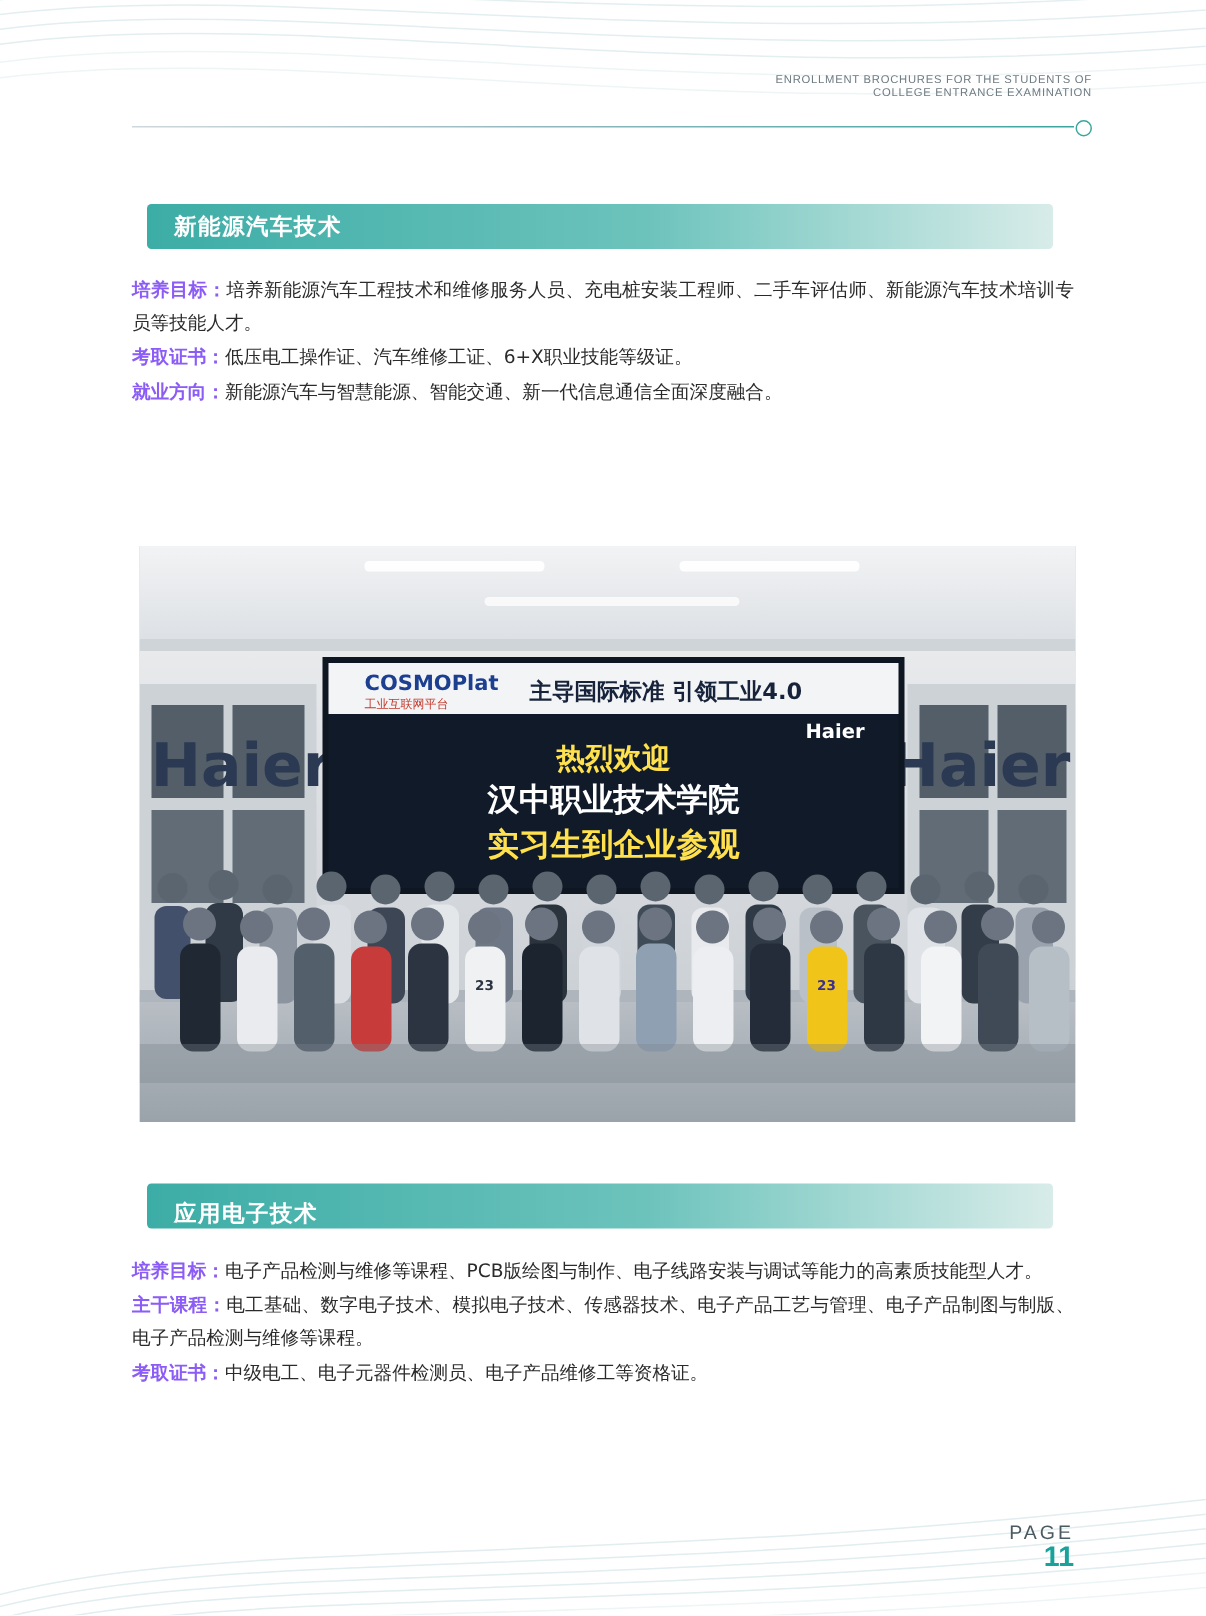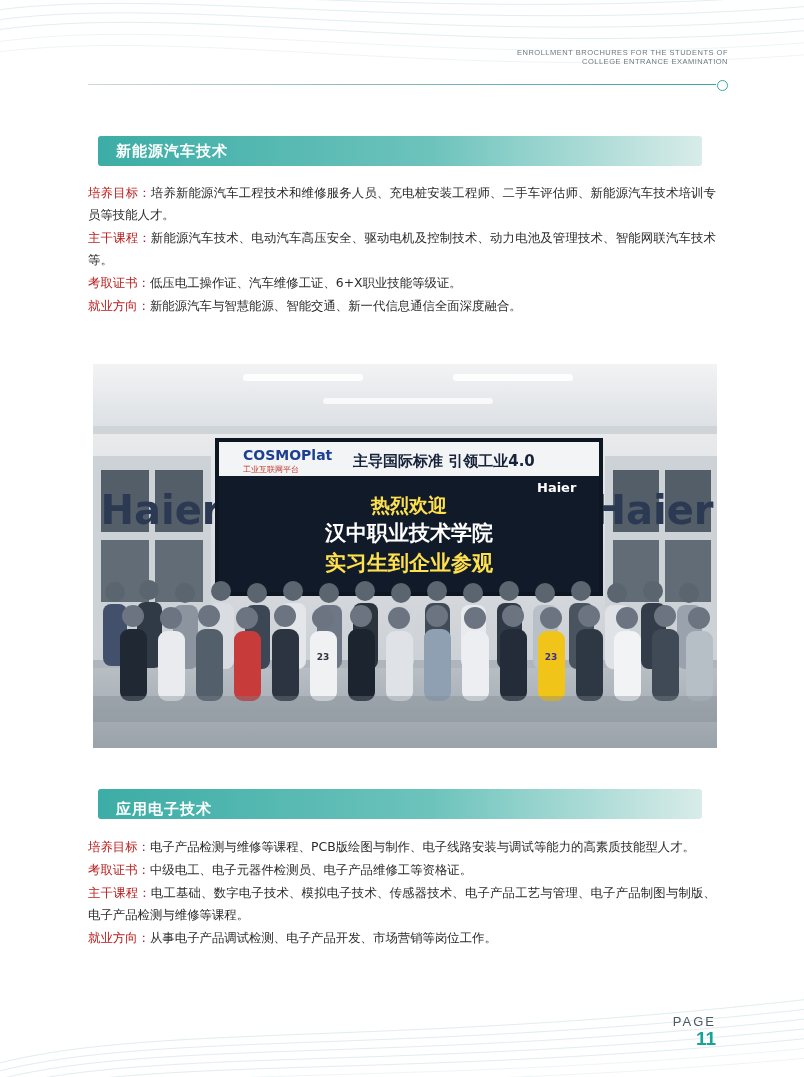--- a/index.html
+++ b/index.html
@@ -122,22 +122,22 @@
   }
   .para {
     font-size: 12.4px;
     line-height: 1.78;
     color: #2b2b2b;
     margin: 0 0 1px 0;
     text-align: justify;
     font-family: "DejaVu Sans", sans-serif;
   }
   .para .lbl {
-    color: #b91c1c;
-    font-weight: normal;
+    color: #8b5cf6;
+    font-weight: bold;
   }
 
   
   .photo {
     position: absolute;
     left: 93px;
     top: 364px;
     width: 624px;
     height: 384px;
     overflow: hidden;
@@ -210,23 +210,20 @@
     <div class="header-rule-dot"></div>
   </div>
 
   <div class="section-bar" style="top:136px;">
     <div class="title">新能源汽车技术</div>
   </div>
 
   <div class="para-block" style="top:182px;">
     <p class="para">
       <span class="lbl">培养目标：</span><span>培养新能源汽车工程技术和维修服务人员、充电桩安装工程师、二手车评估师、新能源汽车技术培训专员等技能人才。</span>
-    </p>
-    <p class="para">
-      <span class="lbl">主干课程：</span><span>新能源汽车技术、电动汽车高压安全、驱动电机及控制技术、动力电池及管理技术、智能网联汽车技术等。</span>
     </p>
     <p class="para">
       <span class="lbl">考取证书：</span><span>低压电工操作证、汽车维修工证、6+X职业技能等级证。</span>
     </p>
     <p class="para">
       <span class="lbl">就业方向：</span><span>新能源汽车与智慧能源、智能交通、新一代信息通信全面深度融合。</span>
     </p>
   </div>
 
   <div class="photo">
@@ -435,27 +432,24 @@
 
   <div class="section-bar" style="top:789px;align-items:flex-end;">
     <div class="title">应用电子技术</div>
   </div>
 
   <div class="para-block" style="top:836px;">
     <p class="para">
       <span class="lbl">培养目标：</span><span>电子产品检测与维修等课程、PCB版绘图与制作、电子线路安装与调试等能力的高素质技能型人才。</span>
     </p>
     <p class="para">
+      <span class="lbl">主干课程：</span><span>电工基础、数字电子技术、模拟电子技术、传感器技术、电子产品工艺与管理、电子产品制图与制版、电子产品检测与维修等课程。</span>
+    </p>
+    <p class="para">
       <span class="lbl">考取证书：</span><span>中级电工、电子元器件检测员、电子产品维修工等资格证。</span>
-    </p>
-    <p class="para">
-      <span class="lbl">主干课程：</span><span>电工基础、数字电子技术、模拟电子技术、传感器技术、电子产品工艺与管理、电子产品制图与制版、电子产品检测与维修等课程。</span>
-    </p>
-    <p class="para">
-      <span class="lbl">就业方向：</span><span>从事电子产品调试检测、电子产品开发、市场营销等岗位工作。</span>
     </p>
   </div>
 
   <div class="footer">
     <div class="page-word">PAGE</div>
     <div class="page-num">11</div>
   </div>
 
 </div>
 

